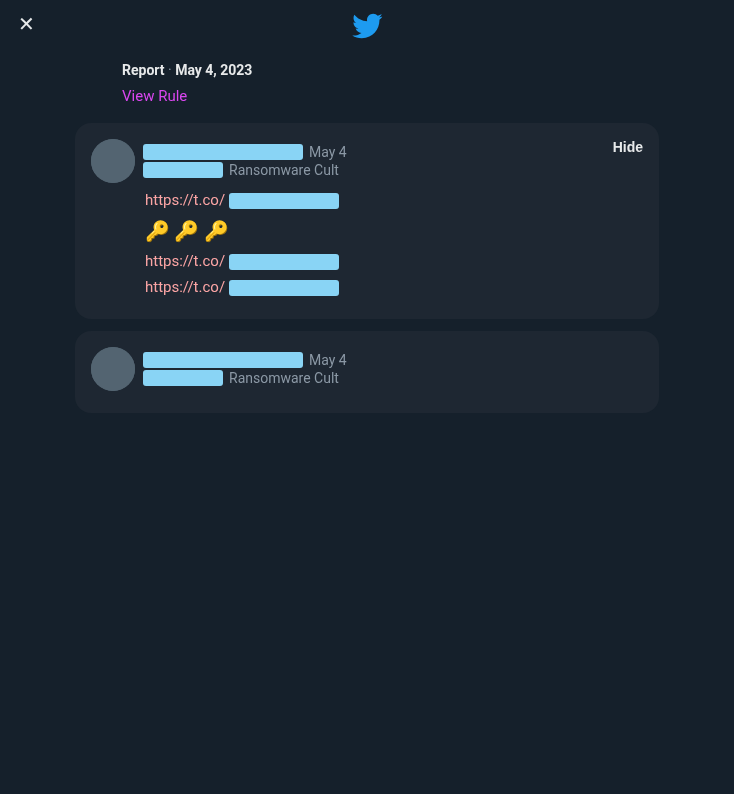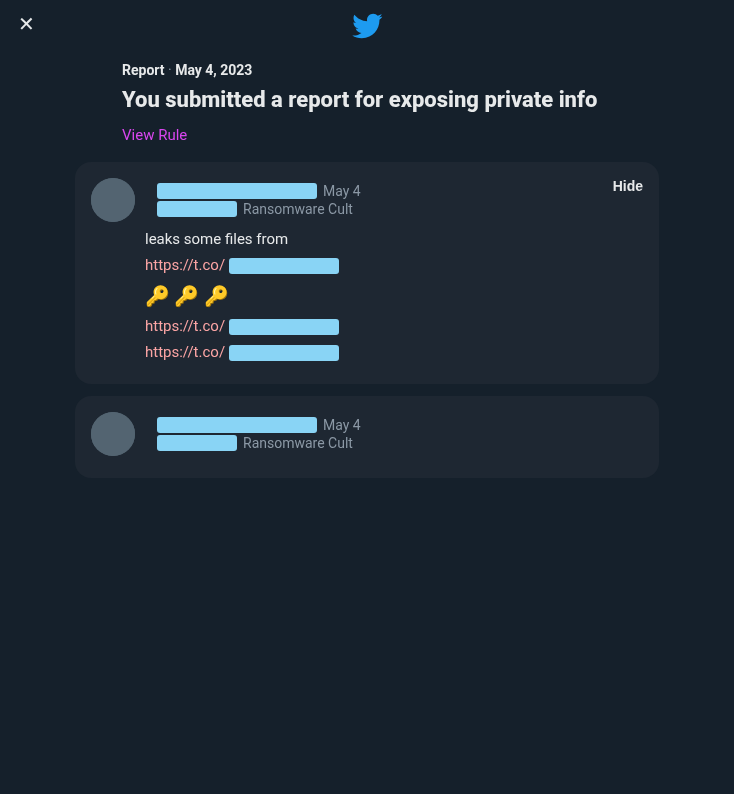--- a/index.html
+++ b/index.html
@@ -73,21 +73,21 @@
       background-color: #1e2732;
       border-radius: 16px;
       margin: 18px 75px 0 75px;
       padding: 16px;
       position: relative;
     }
 
     .tweet-header {
       display: flex;
       align-items: center;
-      gap: 22px;
+      gap: 8px;
       margin-bottom: 6px;
     }
 
     .avatar {
       width: 44px;
       height: 44px;
       border-radius: 50%;
       background-color: #536471;
       flex-shrink: 0;
       display: flex;
@@ -192,21 +192,20 @@
   <svg class="twitter-bird" viewBox="0 0 24 24" xmlns="http://www.w3.org/2000/svg">
     <path d="M23.643 4.937c-.835.37-1.732.62-2.675.733.962-.576 1.7-1.49 2.048-2.578-.9.534-1.897.922-2.958 1.13-.85-.904-2.06-1.47-3.4-1.47-2.572 0-4.658 2.086-4.658 4.66 0 .364.042.718.12 1.06-3.873-.195-7.304-2.05-9.602-4.868-.4.69-.63 1.49-.63 2.342 0 1.616.823 3.043 2.072 3.878-.764-.025-1.482-.234-2.11-.583v.06c0 2.257 1.605 4.14 3.737 4.568-.392.106-.803.162-1.227.162-.3 0-.593-.028-.877-.082.593 1.85 2.313 3.198 4.352 3.234-1.595 1.25-3.604 1.995-5.786 1.995-.376 0-.747-.022-1.112-.065 2.062 1.323 4.51 2.093 7.14 2.093 8.57 0 13.255-7.098 13.255-13.254 0-.2-.005-.402-.014-.602.91-.658 1.7-1.477 2.323-2.41z"></path>
   </svg>
 </div>
 
 <div class="header-section">
   <div class="report-meta">
     <span>Report</span>
     · <span>May 4, 2023</span>
   </div>
-  <h1 class="report-title">You submitted a report for exposing private info</h1>
   <a class="view-rule">View Rule</a>
 </div>
 
 <div class="tweet-card">
 
   <button class="hide-btn">Hide</button>
 
   <div class="tweet-header">
     <div class="avatar">
       <div class="avatar-inner"></div>
@@ -218,23 +217,20 @@
       </div>
       <div class="handle-row">
         <div class="redacted-bar" style="width:80px;"></div>
         <span class="cult-text">Ransomware Cult</span>
       </div>
     </div>
   </div>
 
   <div class="tweet-body">
     <div class="line">
-      <span>leaks some files from</span>
-    </div>
-    <div class="line">
       <span class="tweet-link">https://t.co/</span>
       <span class="redacted-bar" style="width:110px; vertical-align:middle;"></span>
     </div>
     <div class="emojis line">🔑 🔑 🔑</div>
     <div class="line">
       <span class="tweet-link">https://t.co/</span>
       <span class="redacted-bar" style="width:110px; vertical-align:middle;"></span>
     </div>
     <div class="line">
       <span class="tweet-link">https://t.co/</span>

